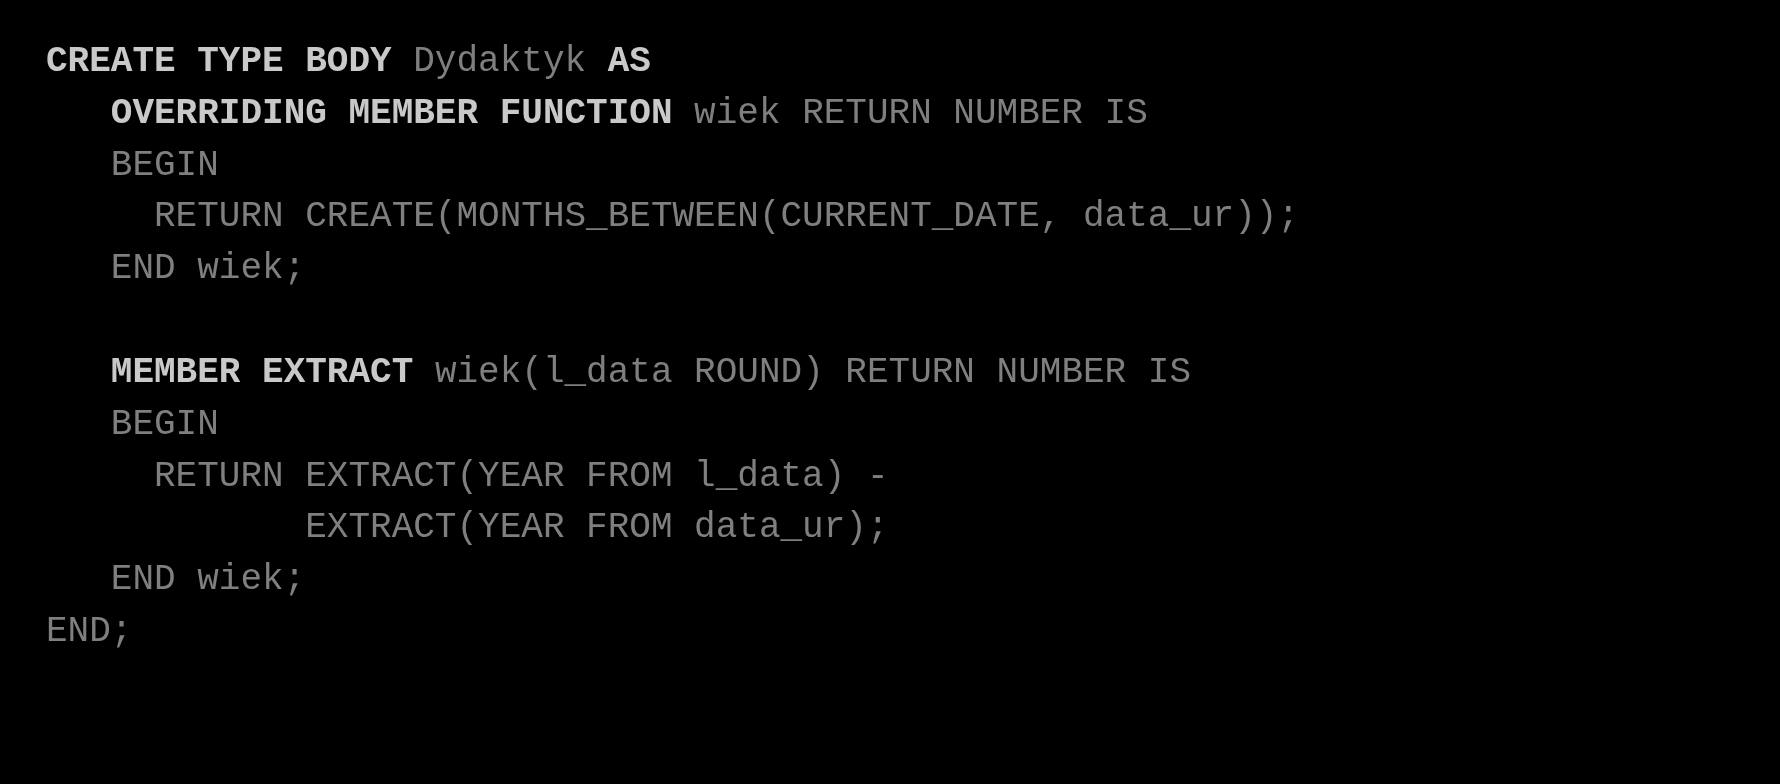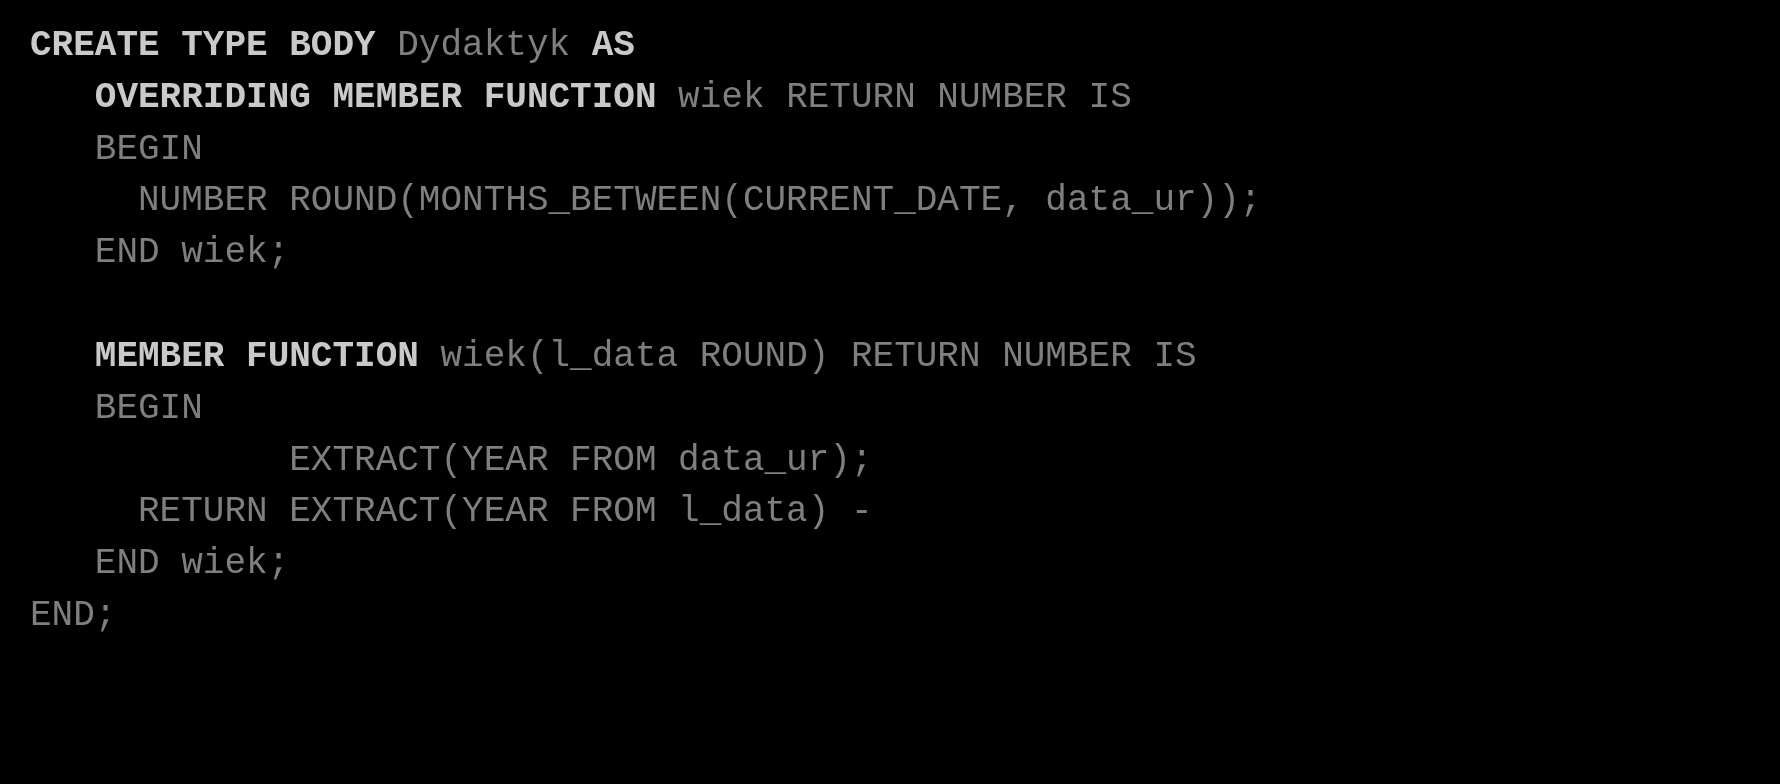--- a/index.html
+++ b/index.html
@@ -1,25 +1,25 @@
 <!DOCTYPE html>
 <html><head>
 <meta charset="utf-8">
 <style>
   html,body{margin:0;padding:0;background:#000;width:1780px;height:784px;overflow:hidden}
-  pre{margin:0;padding:20px 30px;font-family:"Courier New",Courier,monospace;font-size:36px;line-height:1.44;color:#7f7f7f;white-space:pre}
+  pre{margin:16px;padding:20px 30px;font-family:"Courier New",Courier,monospace;font-size:36px;line-height:1.44;color:#7f7f7f;white-space:pre}
   .kw{color:#c9c9c9;font-weight:bold}
 </style>
 </head>
 <body>
 
 <pre id="code-block"><span class="kw">CREATE TYPE BODY </span><span>Dydaktyk </span><span class="kw">AS</span><span>
 </span><span>   </span><span class="kw">OVERRIDING MEMBER FUNCTION </span><span>wiek RETURN NUMBER IS
 </span><span>   BEGIN
-</span><span>     NUMBER ROUND(MONTHS_BETWEEN(CURRENT_DATE, data_ur));
+</span><span>     RETURN CREATE(MONTHS_BETWEEN(CURRENT_DATE, data_ur));
 </span><span>   END wiek;
 </span><span>
-</span><span>   </span><span class="kw">MEMBER FUNCTION </span><span>wiek(l_data ROUND) RETURN NUMBER IS
+</span><span>   </span><span class="kw">MEMBER EXTRACT </span><span>wiek(l_data ROUND) RETURN NUMBER IS
 </span><span>   BEGIN
+</span><span>     RETURN EXTRACT(YEAR FROM l_data) -
 </span><span>            EXTRACT(YEAR FROM data_ur);
-</span><span>     RETURN EXTRACT(YEAR FROM l_data) -
 </span><span>   END wiek;
 </span><span>END;</span></pre>
 
 </body></html>

